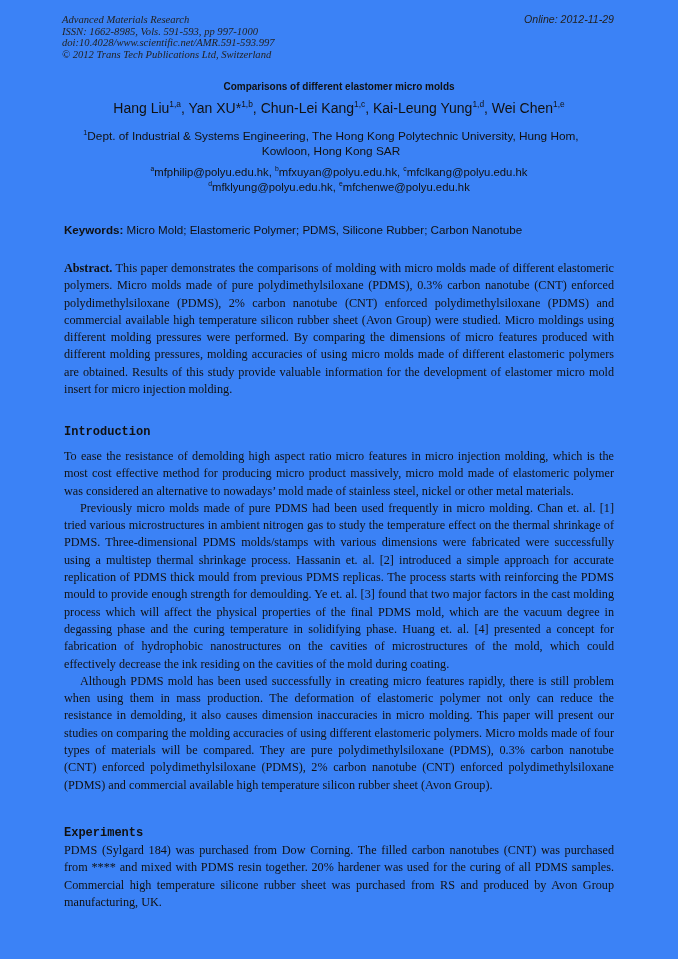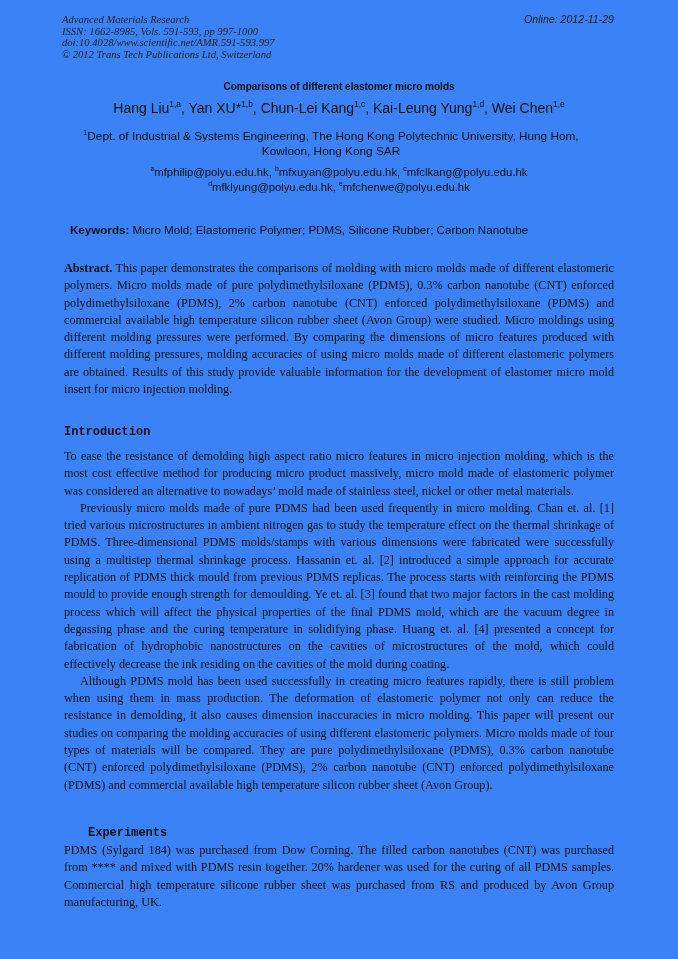--- a/index.html
+++ b/index.html
@@ -7,30 +7,30 @@
   .page { position: absolute; left: 0; top: 0; width: 678px; height: 959px; background: #3b82f6; }
   .hdr { position: absolute; left: 62px; top: 14px; font-family: "Liberation Serif", serif; font-style: italic; font-size: 10.6px; line-height: 11.6px; color: #222; }
   .hdr div { white-space: nowrap; }
   .online { position: absolute; right: 64px; top: 14px; font-family: Liberation Sans, sans-serif; font-style: italic; font-size: 10.6px; line-height: 11.6px; color: #222; }
   .title { position: absolute; left: 0; width: 678px; top: 81px; text-align: center; font-family: "Liberation Sans", sans-serif; font-weight: bold; font-size: 10px; color: #111; }
   .authors { position: absolute; left: 0; width: 678px; top: 100px; text-align: center; font-family: "Liberation Sans", sans-serif; font-size: 14px; color: #111; white-space: nowrap; }
   .authors sup, .aff sup, .emails sup { font-size: 0.6em; vertical-align: super; line-height: 0; }
   .aff { position: absolute; left: 42px; width: 578px; top: 129px; text-align: center; font-family: "Liberation Sans", sans-serif; font-size: 11.8px; line-height: 15px; color: #111; }
   .emails { position: absolute; left: 50px; width: 578px; top: 165px; text-align: center; font-family: "Liberation Sans", sans-serif; font-size: 11.3px; line-height: 14.5px; color: #111; }
   .keywords { position: absolute; left: 64px; top: 223px; font-family: "Liberation Sans", sans-serif; font-size: 11.6px; color: #111; white-space: nowrap; }
-  .keywords b { font-weight: bold; margin-left: 6px; }
+  .keywords b { font-weight: bold; }
   .body { position: absolute; left: 64px; width: 550px; font-family: "Liberation Serif", serif; font-size: 12.2px; line-height: 17.3px; color: #111; text-align: justify; }
   .body p { margin: 0; }
   .body .indent { text-indent: 16px; }
   .abstract { top: 260px; }
   .abstract b { font-weight: bold; }
   .sec-title { position: absolute; left: 64px; font-family: Liberation Mono, monospace; font-weight: bold; font-size: 12px; color: #111; }
   .intro-title { top: 425px; }
   .intro { top: 448px; }
-  .exp-title { top: 826px; margin-left: 24px; }
+  .exp-title { top: 826px; }
   .exp { top: 842px; }
 </style>
 </head>
 <body>
 
 <div class="page">
 
   <div class="hdr">
     <div>Advanced Materials Research</div>
     <div>ISSN: 1662-8985, Vols. 591-593, pp 997-1000</div>

